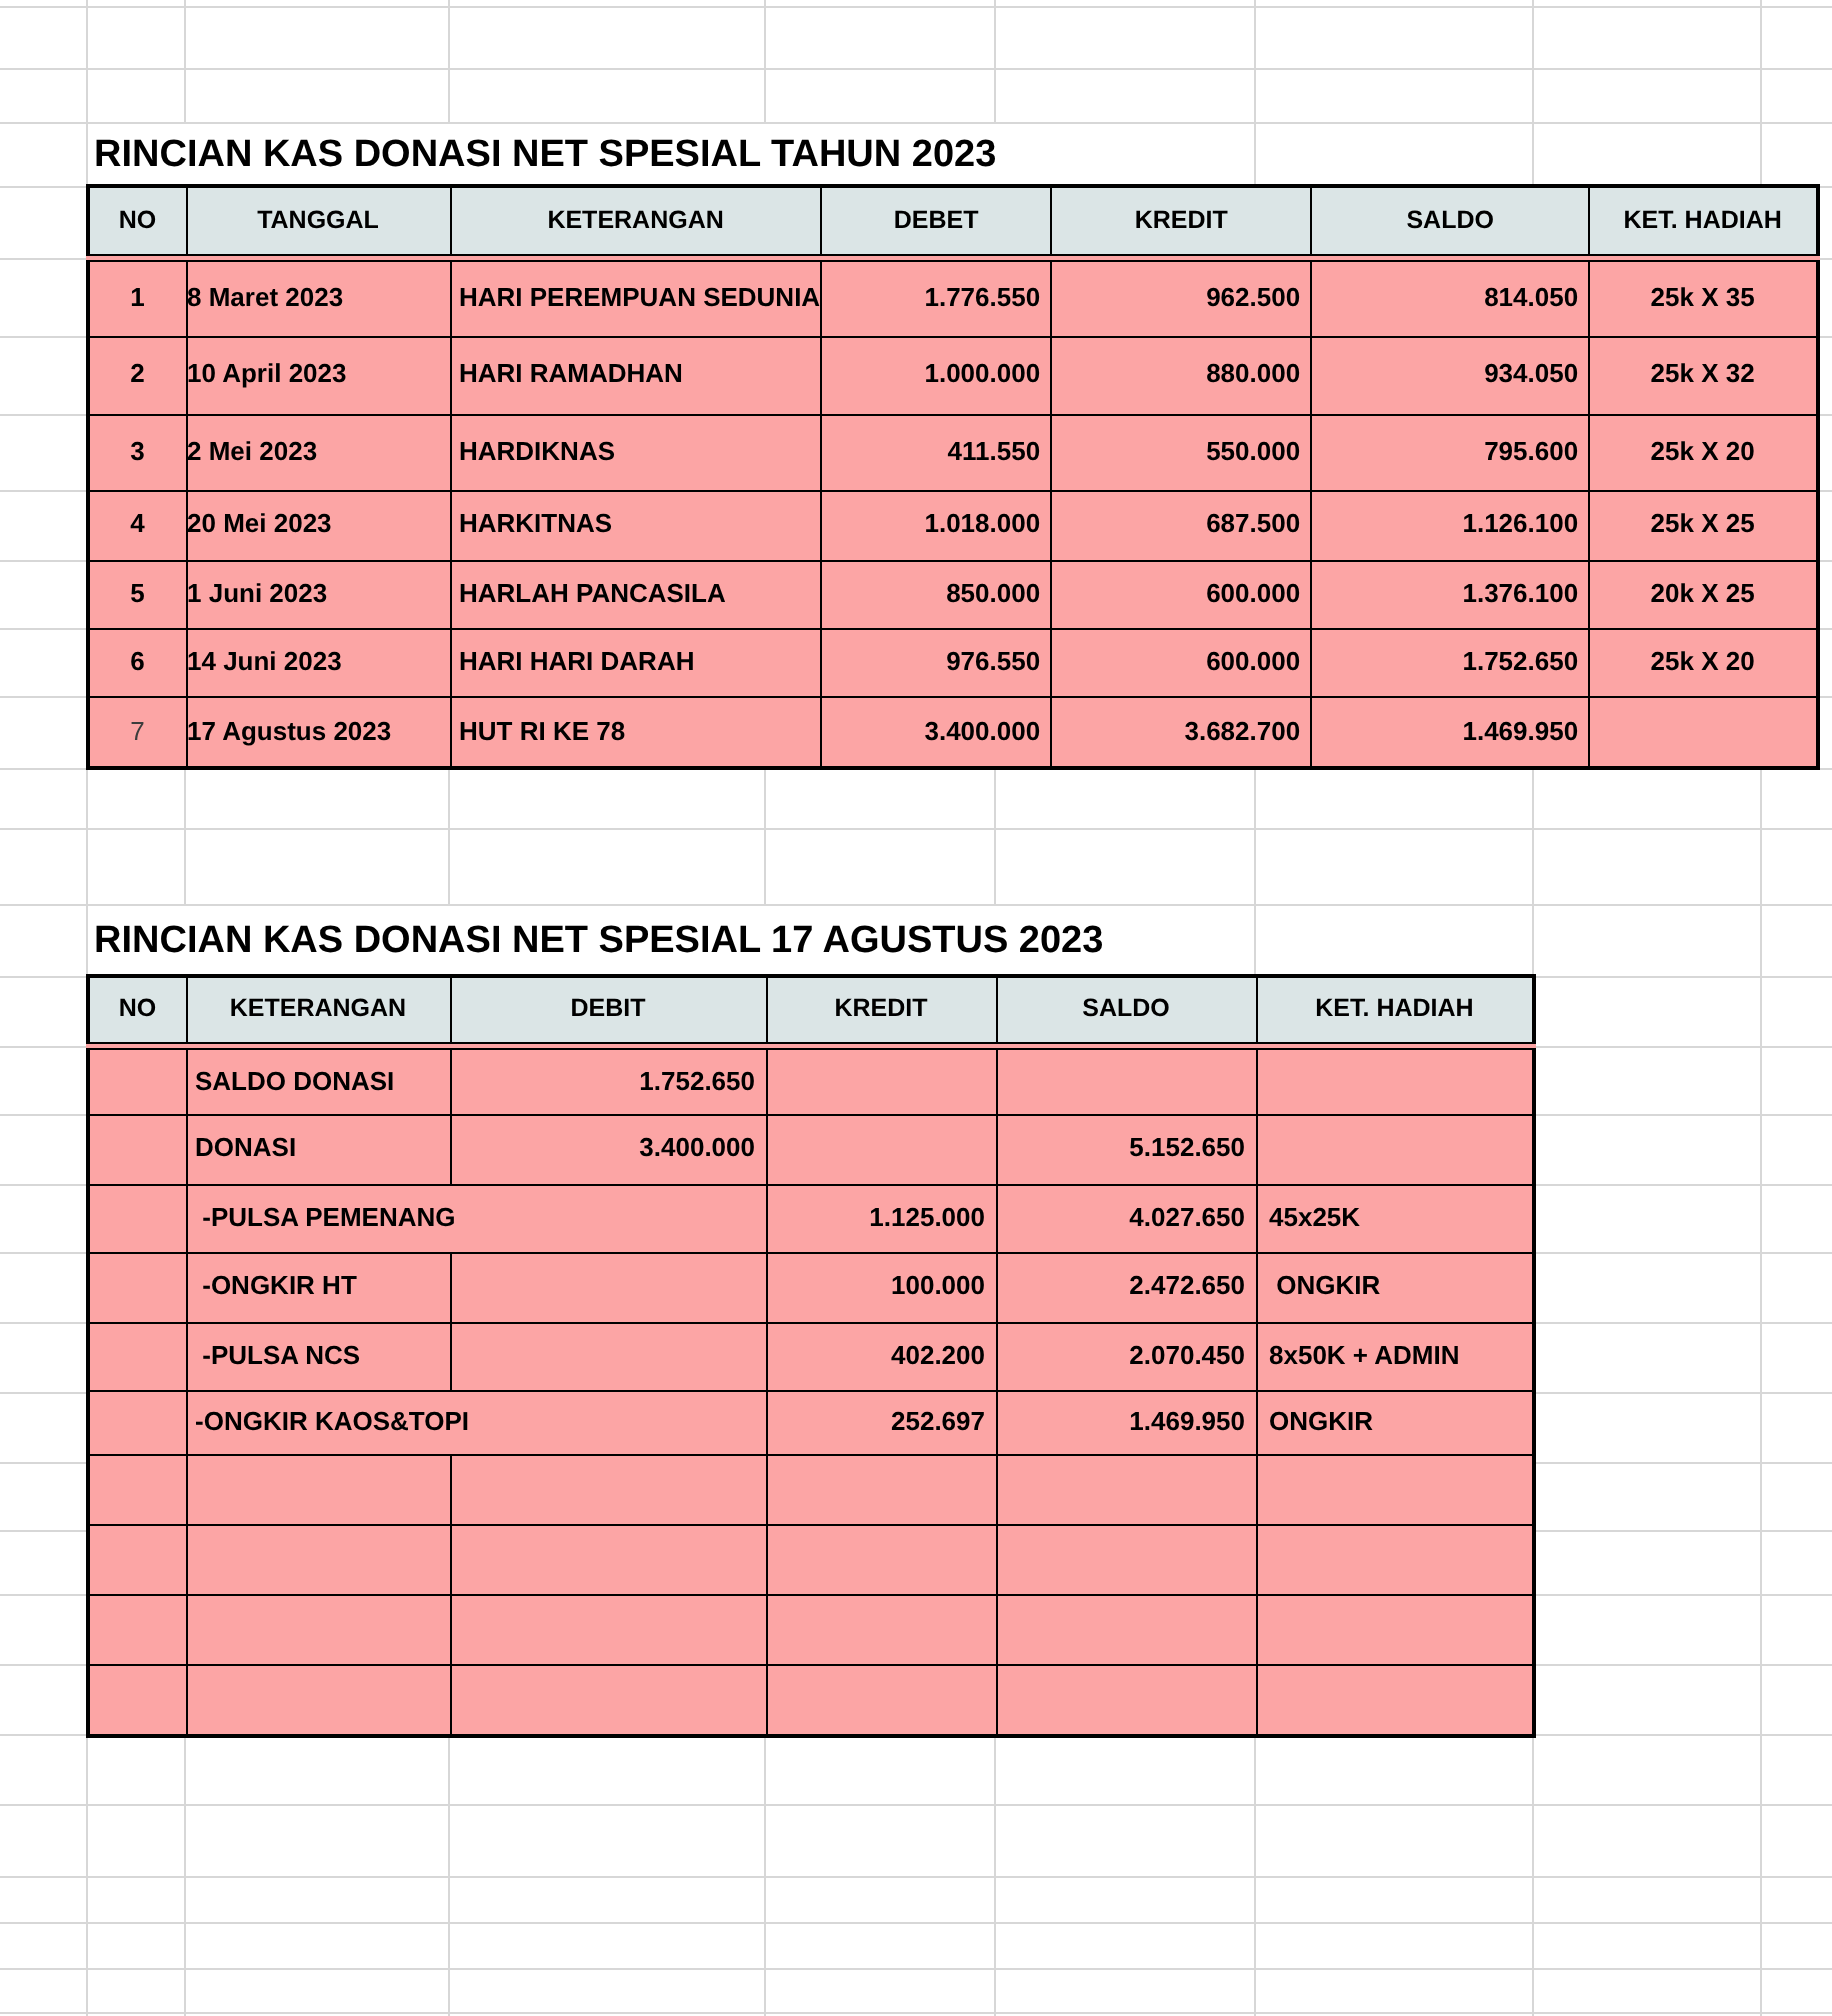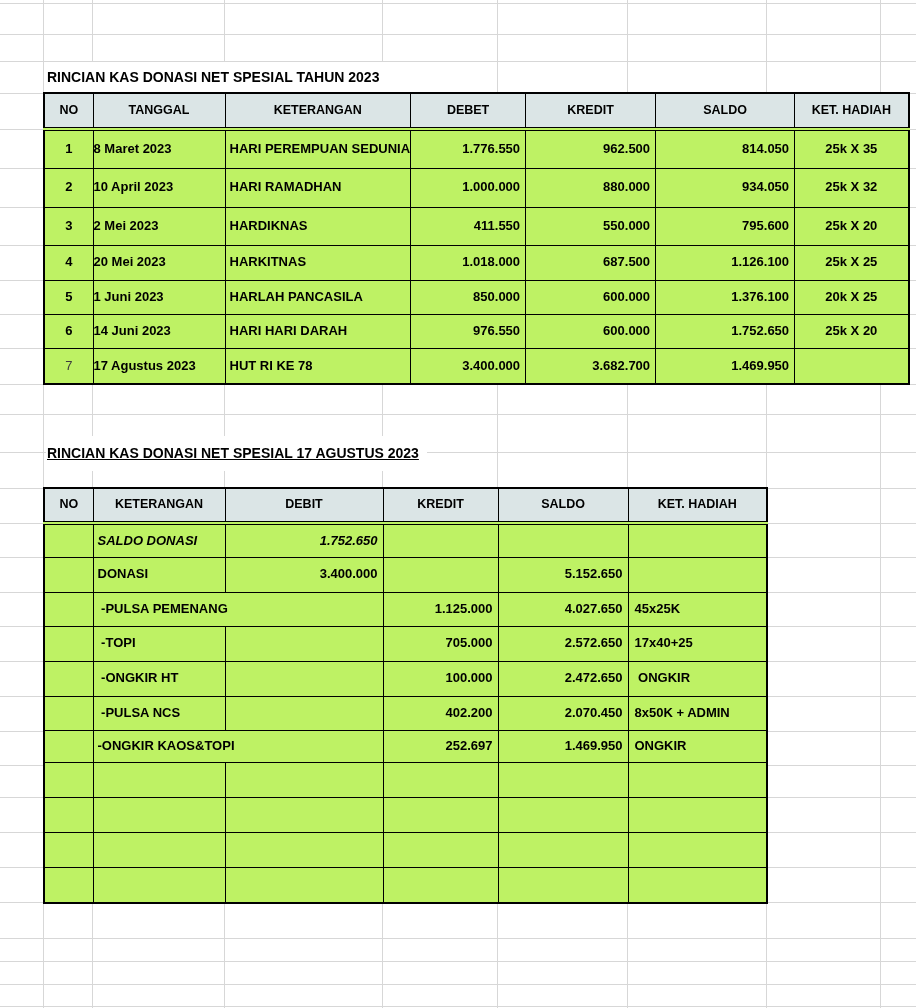--- a/index.html
+++ b/index.html
@@ -3,28 +3,28 @@
 <meta charset="utf-8">
 <style>
   html,body{margin:0;padding:0;}
   body{
     width:916px;height:1008px;background:#ffffff;position:relative;
     font-family:"Liberation Sans","DejaVu Sans",sans-serif;overflow:hidden;
   }
   .vline{position:absolute;top:0;width:1px;height:1008px;background:#d7d7d7;}
   .hline{position:absolute;left:0;height:1px;width:916px;background:#d7d7d7;}
   .title{
-    position:absolute;left:46px;font-size:14px;font-weight:700;color:#000;
+    position:absolute;left:46px;font-size:19px;font-weight:700;color:#000;
     white-space:pre;background:#ffffff;padding:0 8px 0 1px;
   }
   #title1{top:62px;height:31px;line-height:31px;}
-  #title2{top:436px;height:35px;line-height:35px;text-decoration:underline;}
+  #title2{top:453px;height:35px;line-height:35px;}
   table.sheet-table{
     position:absolute;border-collapse:collapse;table-layout:fixed;
-    background:#bef264;border:2px solid #000;
+    background:#fca5a5;border:2px solid #000;
   }
   #table1{left:43px;top:92px;}
   #table2{left:43px;top:487px;}
   td,th{
     border:1.5px solid #000;padding:0;overflow:hidden;vertical-align:middle;
     font-size:13px;font-weight:700;color:#000;line-height:1.1;
   }
   th{
     background:#dbe5e6;font-size:12.5px;text-align:center;
     border-bottom:4px double #000;
@@ -188,21 +188,21 @@
         <tr style="height: 35px;">
           <th>NO</th>
           <th>KETERANGAN</th>
           <th>DEBIT</th>
           <th>KREDIT</th>
           <th>SALDO</th>
           <th>KET. HADIAH</th>
         </tr>
       </thead>
       <tbody>
-        <tr style="height: 34px; font-style: italic;">
+        <tr style="height: 34px;">
           <td class="c-no"></td>
           <td class="c-text">SALDO DONASI</td>
           <td class="c-num">1.752.650</td>
           <td class="c-num"></td>
           <td class="c-num"></td>
           <td class="c-ketleft"></td>
         </tr>
         <tr style="height: 35px;">
           <td class="c-no"></td>
           <td class="c-text">DONASI</td>
@@ -213,28 +213,20 @@
         </tr>
         <tr style="height: 34px; padding-left: 16px;">
           <td class="c-no"></td>
           <td class="c-text" colspan="2"> -PULSA PEMENANG</td>
           <td class="c-num">1.125.000</td>
           <td class="c-num">4.027.650</td>
           <td class="c-ketleft">45x25K</td>
         </tr>
         <tr style="height: 35px;">
           <td class="c-no"></td>
-          <td class="c-text"> -TOPI</td>
-          <td class="c-num"></td>
-          <td class="c-num">705.000</td>
-          <td class="c-num">2.572.650</td>
-          <td class="c-ketleft">17x40+25</td>
-        </tr>
-        <tr style="height: 35px;">
-          <td class="c-no"></td>
           <td class="c-text"> -ONGKIR HT</td>
           <td class="c-num"></td>
           <td class="c-num">100.000</td>
           <td class="c-num">2.472.650</td>
           <td class="c-ketleft"> ONGKIR</td>
         </tr>
         <tr style="height: 34px;">
           <td class="c-no"></td>
           <td class="c-text"> -PULSA NCS</td>
           <td class="c-num"></td>

